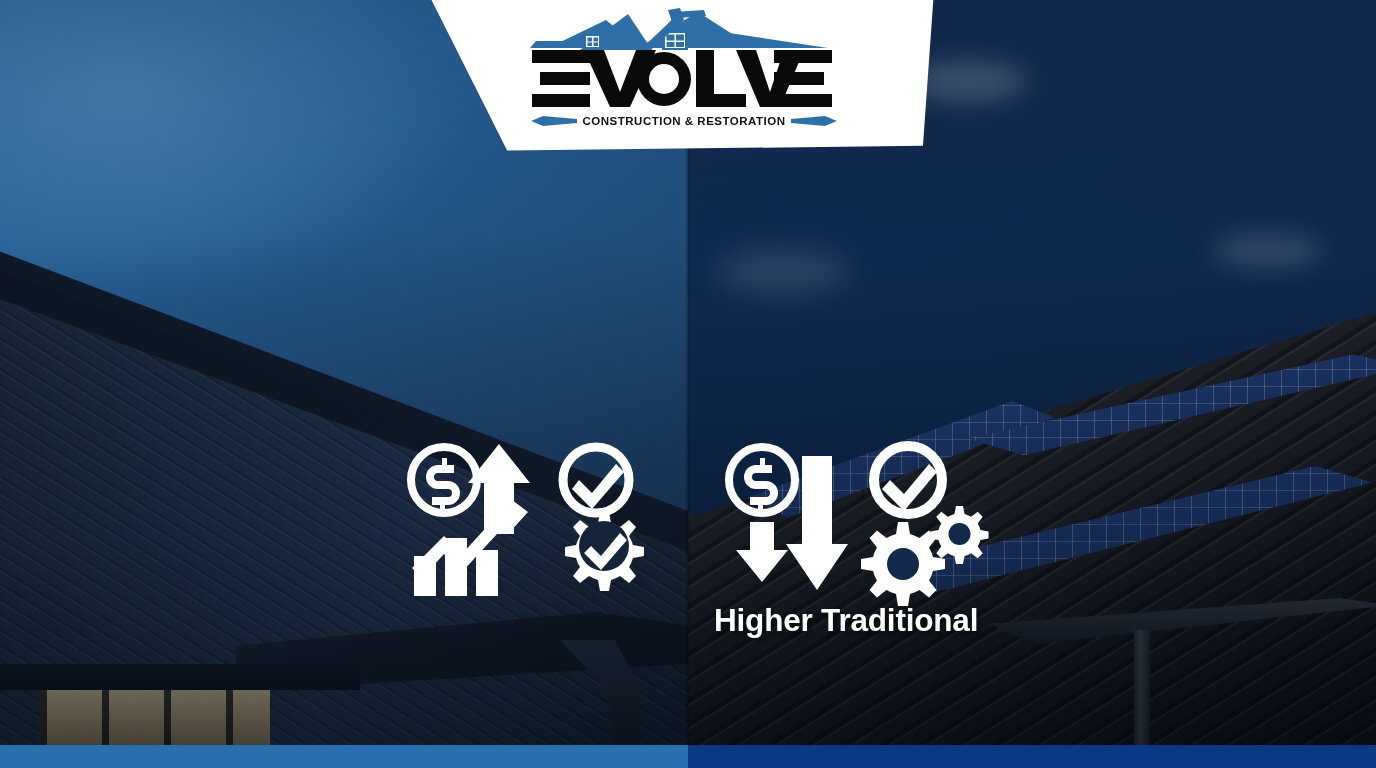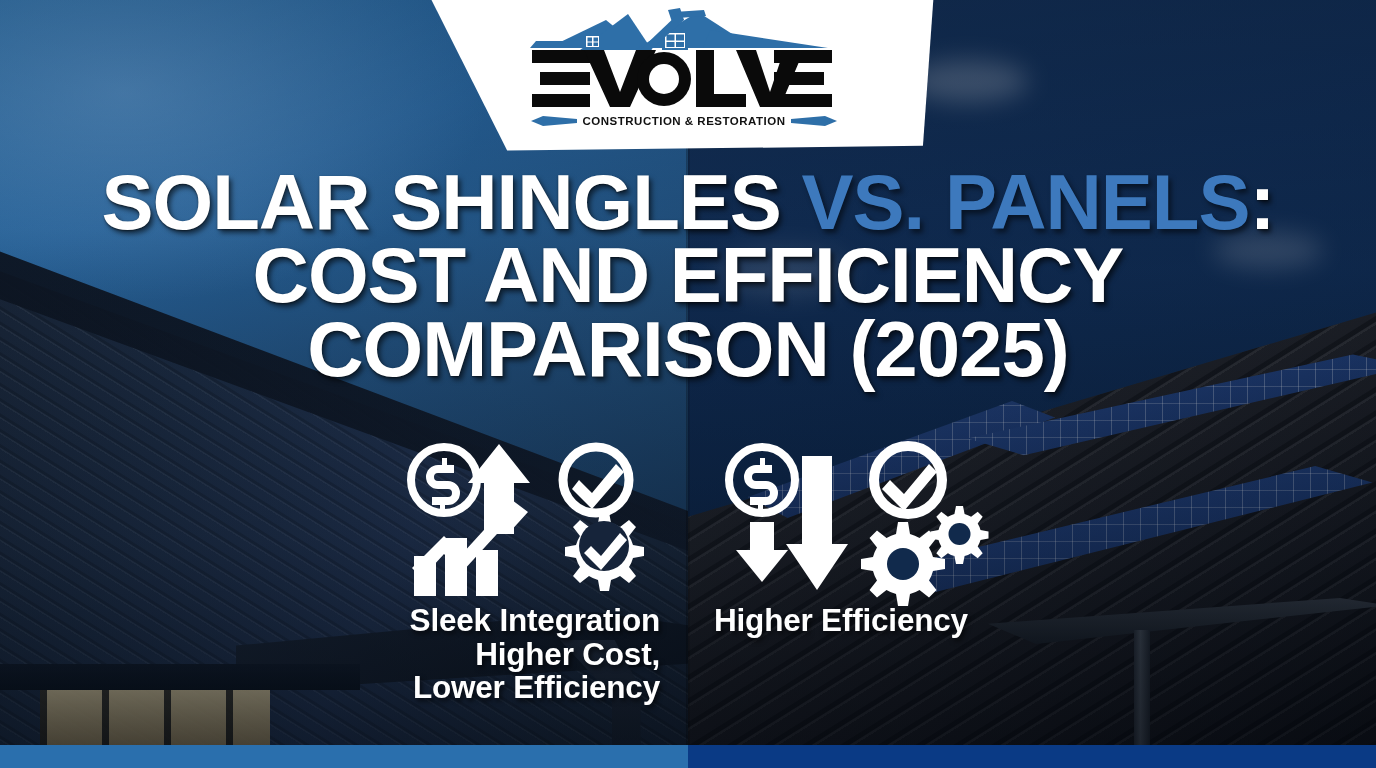--- a/index.html
+++ b/index.html
@@ -307,25 +307,20 @@
           <path d="M0 5 L12 0 L46 3 L46 7 L12 10 Z" fill="#2e6fa8"></path>
         </svg>
         <span style="font-size:11.5px;font-weight:bold;letter-spacing:.5px;color:#111;white-space:nowrap;">CONSTRUCTION &amp; RESTORATION</span>
         <svg class="tag-arrow" viewBox="0 0 46 10">
           <path d="M46 5 L34 10 L0 7 L0 3 L34 0 Z" fill="#2e6fa8"></path>
         </svg>
       </div>
     </div>
   </div>
 
-  <div class="title">
-    <span class="ln t1"><span>SOLAR SHINGLES </span><span class="accent">VS. PANELS</span><span>:</span></span>
-    <span class="ln t2">COST AND EFFICIENCY</span>
-    <span class="ln t3">COMPARISON (2025)</span>
-  </div>
 
   <div class="cmp cmp-left">
     <div class="icons icons-left">
 
       <svg width="130" height="160" viewBox="0 0 130 160">
         <g fill="#ffffff">
 
           <g>
             <circle cx="40" cy="42" r="33" fill="none" stroke="#fff" stroke-width="8"></circle>
             <path d="M38 20 h5 v7 h7 v8 h-16 a4 4 0 0 0 0 8 h10 a12 12 0 0 1 0 24 h-3 v7 h-5 v-7 h-8 v-8 h16 a4 4 0 0 0 0-8 h-10 a12 12 0 0 1 0-24 h4 z"></path>
@@ -351,25 +346,20 @@
           </g>
           <g>
             <path d="M52 74 l9 0 2 11 a32 32 0 0 1 9 4 l9-7 7 7 -7 9 a32 32 0 0 1 4 9 l11 2 0 9 -11 2 a32 32 0 0 1 -4 9 l7 9 -7 7 -9 -7 a32 32 0 0 1 -9 4 l-2 11 -9 0 -2 -11 a32 32 0 0 1 -9 -4 l-9 7 -7 -7 7 -9 a32 32 0 0 1 -4 -9 l-11 -2 0 -9 11 -2 a32 32 0 0 1 4 -9 l-7 -9 7 -7 9 7 a32 32 0 0 1 9 -4 z"></path>
             <circle cx="56" cy="108" r="25" fill="#16243a"></circle>
             <path d="M43 108 L53 118 L72 95 L79 102 L53 132 L36 115 Z"></path>
           </g>
         </g>
       </svg>
 
     </div>
-    <div class="caption">
-      <span>Sleek Integration</span>
-      <span>Higher Cost,</span>
-      <span>Lower Efficiency</span>
-    </div>
   </div>
 
   <div class="cmp cmp-right">
     <div class="icons icons-right">
 
       <svg width="120" height="160" viewBox="0 0 120 160">
         <g fill="#ffffff">
           <g>
             <circle cx="38" cy="42" r="33" fill="none" stroke="#fff" stroke-width="8"></circle>
             <path d="M36 20 h5 v7 h7 v8 h-16 a4 4 0 0 0 0 8 h10 a12 12 0 0 1 0 24 h-3 v7 h-5 v-7 h-8 v-8 h16 a4 4 0 0 0 0-8 h-10 a12 12 0 0 1 0-24 h4 z"></path>
@@ -395,20 +385,20 @@
 
           <g>
             <path d="M40 84 l10 0 2 12 a34 34 0 0 1 9.5 4 l9.5 -7.5 7.5 7.5 -7.5 9.5 a34 34 0 0 1 4 9.5 l12 2 0 10 -12 2 a34 34 0 0 1 -4 9.5 l7.5 9.5 -7.5 7.5 -9.5 -7.5 a34 34 0 0 1 -9.5 4 l-2 12 -10 0 -2 -12 a34 34 0 0 1 -9.5 -4 l-9.5 7.5 -7.5 -7.5 7.5 -9.5 a34 34 0 0 1 -4 -9.5 l-12 -2 0 -10 12 -2 a34 34 0 0 1 4 -9.5 l-7.5 -9.5 7.5 -7.5 9.5 7.5 a34 34 0 0 1 9.5 -4 z"></path>
             <circle cx="45" cy="126" r="16" fill="#112a4c"></circle>
           </g>
         </g>
       </svg>
 
     </div>
     <div class="caption">
-      <span>Higher Efficiency</span>
+      <span>Higher Traditional</span>
     </div>
   </div>
 
   <div class="bar bar-l"></div>
   <div class="bar bar-r"></div>
 
 </div>
 
 </body></html>

